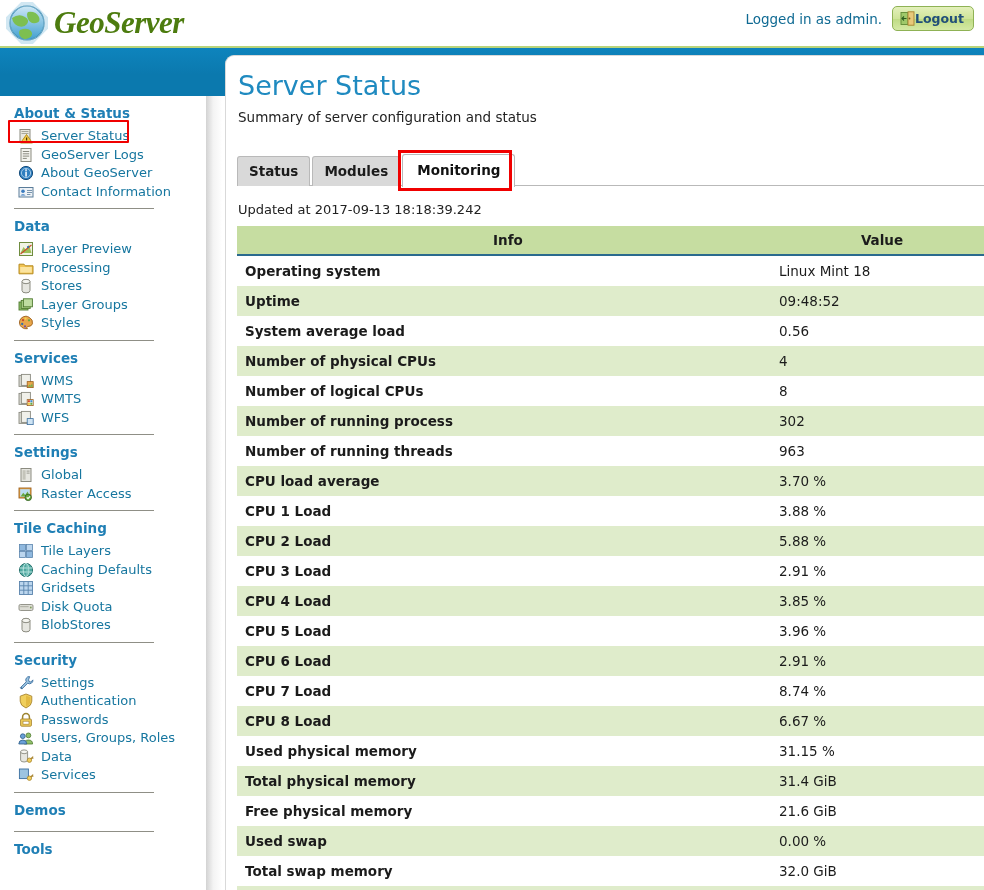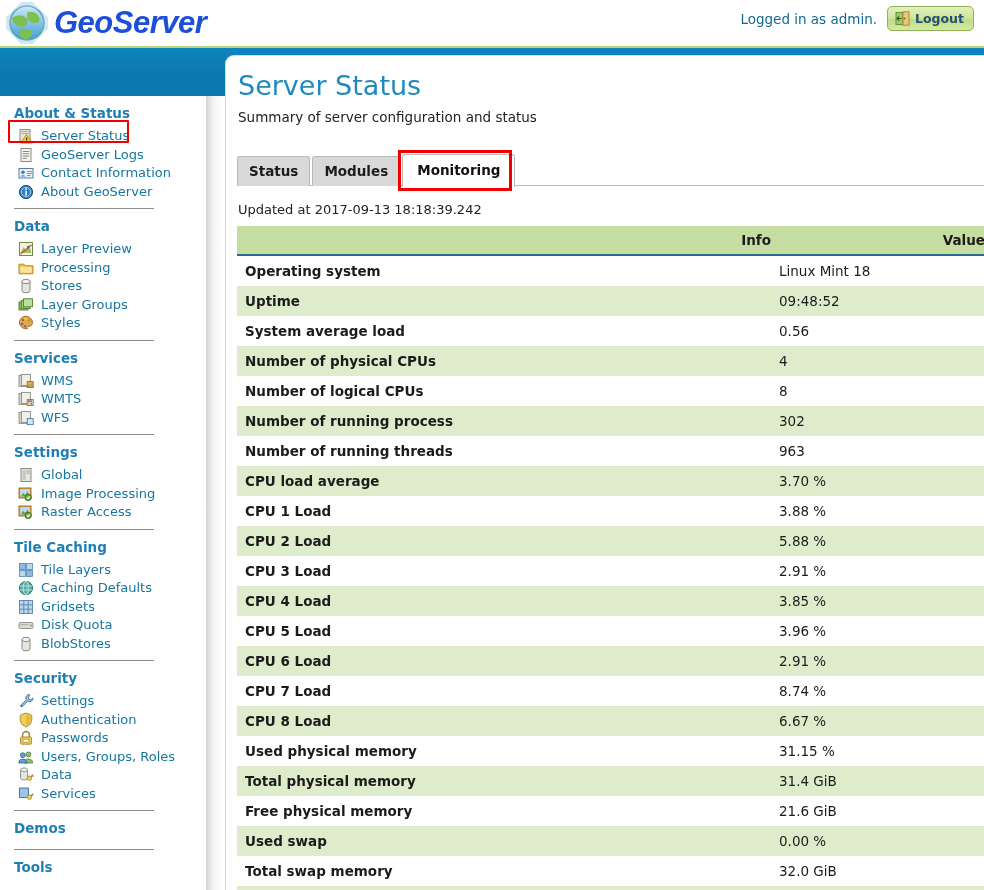--- a/index.html
+++ b/index.html
@@ -20,34 +20,34 @@
   }
   .logo-wrap {
     position: absolute; left: 6px; top: 2px;
     display: flex; align-items: center; gap: 6px;
   }
   .globe {
     width: 42px; height: 42px; position: relative;
   }
   .globe svg { display:block; }
   .brand {
-    font-family: Liberation Sans, sans-serif;
+    font-family: Liberation Serif, serif;
     font-size: 31px; font-weight: bold; font-style: italic;
-    color: #1d4ed8; letter-spacing: -0.5px;
+    color: #4d7c0f; letter-spacing: -0.5px;
     line-height: 42px;
   }
   .login-area {
     position: absolute; right: 10px; top: 6px;
     display: flex; align-items: center; gap: 10px;
   }
   .login-text {
     font-size: 13.5px; color: #0f6a93;
   }
   .logout-btn {
-    display: inline-flex; align-items: center; gap: 5px;
+    display: inline-flex; align-items: center; 
     background: linear-gradient(to bottom, #e3f0bb 0%, #cfe499 50%, #bedb83 51%, #d4e9a4 100%);
     border: 1px solid #8fb255; border-radius: 5px;
     padding: 4px 9px 4px 7px;
     font-size: 12.5px; font-weight: bold; color: #214f79;
     cursor: pointer;
   }
   .door-icon { width: 15px; height: 15px; display:block; }
 
   
   .green-rule {
@@ -157,21 +157,21 @@
 
   
   .status-table {
     width: 748px; margin: 9px 0 0 11px;
     border-collapse: collapse;
     table-layout: fixed;
   }
   .status-table th {
     background: #c6dda1;
     font-size: 13.5px; font-weight: bold; color: #1b1b1b;
-    text-align: right;
+    text-align: center;
     padding: 6px 0 6px 8px;
     border-bottom: 2px solid #2a6a8e;
   }
   .status-table th.col-info { width: 534px; }
   .status-table th.col-value { width: 214px; }
   .status-table td {
     font-size: 13.5px; color: #1b1b1b;
     padding: 7px 0 7px 8px;
     border: none;
     white-space: nowrap;
@@ -251,40 +251,40 @@
             <rect x="4.8" y="6.3" width="6.4" height="1" fill="#8b8b80"></rect>
             <rect x="4.8" y="8.6" width="6.4" height="1" fill="#8b8b80"></rect>
             <rect x="4.8" y="10.9" width="4" height="1" fill="#8b8b80"></rect>
           </svg>
         </span>
         <span class="lbl">GeoServer Logs</span>
       </div>
       <div class="sb-item">
         <span class="sb-icon">
           <svg width="16" height="16" viewBox="0 0 16 16">
+            <circle cx="8" cy="8" r="6.6" fill="#2f7fc0" stroke="#174e7c" stroke-width="1"></circle>
+            <circle cx="8" cy="8" r="4.6" fill="none" stroke="#bcd9ee" stroke-width="0.8"></circle>
+            <rect x="7.3" y="6.6" width="1.5" height="5" fill="#ffffff"></rect>
+            <rect x="7.3" y="4.3" width="1.5" height="1.6" fill="#ffffff"></rect>
+          </svg>
+        </span>
+        <span class="lbl">About GeoServer</span>
+      </div>
+      <div class="sb-item">
+        <span class="sb-icon">
+          <svg width="16" height="16" viewBox="0 0 16 16">
             <rect x="1" y="3.5" width="14" height="9.5" fill="#eef2f6" stroke="#5a7c99" stroke-width="1"></rect>
             <circle cx="5" cy="7.3" r="1.8" fill="#3b7bbf"></circle>
             <path d="M2.4 11.6 q2.6 -2.6 5.2 0z" fill="#3b7bbf"></path>
             <rect x="9" y="6" width="5" height="0.9" fill="#6a8aa6"></rect>
             <rect x="9" y="8" width="5" height="0.9" fill="#6a8aa6"></rect>
             <rect x="9" y="10" width="3.4" height="0.9" fill="#6a8aa6"></rect>
           </svg>
         </span>
         <span class="lbl">Contact Information</span>
-      </div>
-      <div class="sb-item">
-        <span class="sb-icon">
-          <svg width="16" height="16" viewBox="0 0 16 16">
-            <circle cx="8" cy="8" r="6.6" fill="#2f7fc0" stroke="#174e7c" stroke-width="1"></circle>
-            <circle cx="8" cy="8" r="4.6" fill="none" stroke="#bcd9ee" stroke-width="0.8"></circle>
-            <rect x="7.3" y="6.6" width="1.5" height="5" fill="#ffffff"></rect>
-            <rect x="7.3" y="4.3" width="1.5" height="1.6" fill="#ffffff"></rect>
-          </svg>
-        </span>
-        <span class="lbl">About GeoServer</span>
       </div>
       <div class="sb-sep"></div>
     </div>
 
     <div class="sb-section">
       <div class="sb-title">Data</div>
       <div class="sb-item">
         <span class="sb-icon">
           <svg width="16" height="16" viewBox="0 0 16 16">
             <rect x="1.5" y="1.5" width="13" height="13" fill="#f0f4e4" stroke="#6f8c3f" stroke-width="1"></rect>
@@ -384,32 +384,20 @@
       <div class="sb-item">
         <span class="sb-icon">
           <svg width="16" height="16" viewBox="0 0 16 16">
             <rect x="3" y="1.5" width="10" height="13" fill="#e6e6e0" stroke="#8b8b80" stroke-width="1"></rect>
             <rect x="4.6" y="3.2" width="3" height="9.5" fill="#c4c4ba"></rect>
             <rect x="8.6" y="3.6" width="3" height="1" fill="#9c9c92"></rect>
             <rect x="8.6" y="5.6" width="3" height="1" fill="#9c9c92"></rect>
           </svg>
         </span>
         <span class="lbl">Global</span>
-      </div>
-      <div class="sb-item">
-        <span class="sb-icon">
-          <svg width="16" height="16" viewBox="0 0 16 16">
-            <rect x="1" y="2" width="12" height="10" fill="#e8a64a" stroke="#9c5f1c" stroke-width="0.9"></rect>
-            <rect x="2.2" y="3.2" width="9.6" height="7.6" fill="#bcdcf2"></rect>
-            <path d="M2.6 10.4 l2.6 -3.6 l2 2.2 l2.4 -3.4 l2 4.8z" fill="#6aa83f"></path>
-            <circle cx="10.2" cy="11.4" r="3.2" fill="#6aa83f" stroke="#2f5e1f" stroke-width="0.8"></circle>
-            <path d="M8.8 11.4 l1.2 1.3 l2 -2.4" stroke="#ffffff" stroke-width="1.1" fill="none"></path>
-          </svg>
-        </span>
-        <span class="lbl">Image Processing</span>
       </div>
       <div class="sb-item">
         <span class="sb-icon">
           <svg width="16" height="16" viewBox="0 0 16 16">
             <rect x="1" y="2" width="12" height="10" fill="#e8a64a" stroke="#9c5f1c" stroke-width="0.9"></rect>
             <rect x="2.2" y="3.2" width="9.6" height="7.6" fill="#bcdcf2"></rect>
             <path d="M2.6 10.4 l2.6 -3.6 l2 2.2 l2.4 -3.4 l2 4.8z" fill="#6aa83f"></path>
             <circle cx="10.2" cy="11.4" r="3.2" fill="#6aa83f" stroke="#2f5e1f" stroke-width="0.8"></circle>
             <path d="M8.8 11.4 l1.2 1.3 l2 -2.4" stroke="#ffffff" stroke-width="1.1" fill="none"></path>
           </svg>

